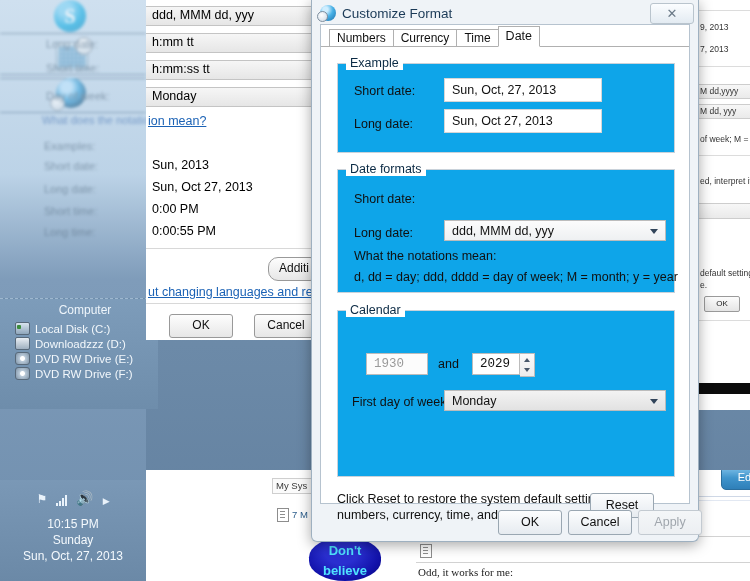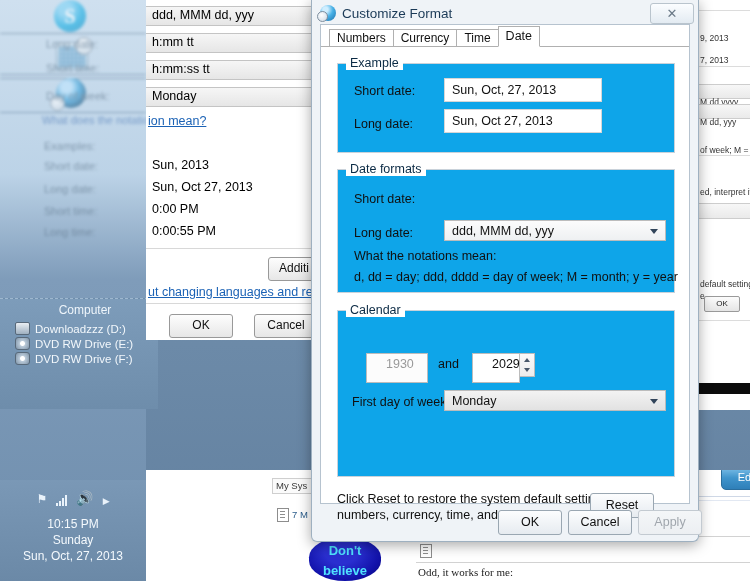--- a/index.html
+++ b/index.html
@@ -65,21 +65,21 @@
      background:linear-gradient(180deg,#f6f6f6,#e6e6e6);border-top:1px solid #c4c4c4;border-bottom:1px solid #c4c4c4;}
   .bgr-txt{position:absolute;left:6px;font-size:12.5px;white-space:nowrap;}
   .bgr-link{position:absolute;left:2px;font-size:12.5px;color:#1b62b5;text-decoration:underline;white-space:nowrap;}
   .bgr-sep{position:absolute;left:0;width:172px;height:1px;background:#d8d8d8;}
   .btn-std{position:absolute;background:linear-gradient(180deg,#fdfdfd,#e7e7e7);
      border:1px solid #999;border-radius:3px;font-size:12px;text-align:center;color:#111;}
 
   
   #bg-right{position:absolute;left:697px;top:0;width:53px;height:410px;
      background:#fff;border-left:1px solid #9aa8b5;overflow:hidden;}
-  #bg-right .r-txt{position:absolute;left:2px;font-size:8.5px;color:#333;white-space:nowrap;margin-top:11px;}
+  #bg-right .r-txt{position:absolute;left:2px;font-size:8.5px;color:#333;white-space:nowrap;}
   #bg-right .r-line{position:absolute;left:0;width:53px;height:1px;background:#dcdcdc;}
   #bg-right .r-field{position:absolute;left:0;width:53px;height:13px;
      background:linear-gradient(180deg,#f7f7f7,#eaeaea);border-top:1px solid #cdcdcd;border-bottom:1px solid #cdcdcd;}
   #bg-right .r-btn{position:absolute;background:linear-gradient(180deg,#fcfcfc,#e5e5e5);
      border:1px solid #9a9a9a;border-radius:2px;font-size:8px;text-align:center;color:#222;}
 
   
   #forum{position:absolute;left:146px;top:470px;width:604px;height:111px;background:#fff;overflow:hidden;}
   #forum .fbox{position:absolute;border:1px solid #cfcfcf;background:#fbfbfb;font-size:9.5px;color:#3a3a3a;}
   #forum .fline{position:absolute;height:1px;background:#d2d2d2;}
@@ -121,22 +121,22 @@
   .group{position:absolute;border:1px solid #c9d2da;background:#0ea5e9;}
   .group > .legend{position:absolute;top:-8px;left:8px;background:#fff;padding:0 4px;font-size:12.5px;color:#0b2a44;}
   .lbl{position:absolute;font-size:12.5px;color:#101010;white-space:nowrap;}
   .ro-field{position:absolute;height:24px;background:#fff;border:1px solid #d6d6d6;
      font-size:12.5px;color:#111;line-height:23px;padding-left:7px;box-sizing:border-box;}
   .combo{position:absolute;height:21px;background:linear-gradient(180deg,#fcfcfc,#eef0f2);
      border:1px solid #bcbcbc;font-size:12.5px;color:#111;line-height:20px;padding-left:7px;
      box-sizing:border-box;cursor:pointer;}
   .combo .arw{position:absolute;right:7px;top:8px;width:0;height:0;
      border-left:4px solid transparent;border-right:4px solid transparent;border-top:5px solid #31445a;}
-  .spin-field{position:absolute;height:30px;background:#fff;border:1px solid #bcbcbc;
-     font-size:12.5px;line-height:21px;padding-left:19px;box-sizing:border-box;color:#111;}
+  .spin-field{position:absolute;height:22px;background:#fff;border:1px solid #bcbcbc;
+     font-size:12.5px;line-height:21px;padding-left:7px;box-sizing:border-box;color:#111;font-family:Liberation Mono, monospace;}
   .spin-field.dis{color:#9a9a9a;background:#fcfcfc;}
   .spin-btns{position:absolute;width:14px;height:22px;border:1px solid #bcbcbc;border-left:none;
      background:linear-gradient(180deg,#fafafa,#ececec);cursor:pointer;}
   .spin-btns i{position:absolute;left:4px;width:0;height:0;border-left:3px solid transparent;border-right:3px solid transparent;}
   .spin-btns i.up{top:4px;border-bottom:4px solid #49586a;}
   .spin-btns i.dn{bottom:4px;border-top:4px solid #49586a;}
   .note{position:absolute;font-size:12.5px;color:#101010;line-height:15px;white-space:nowrap;}
   .dlgbtn{position:absolute;height:23px;width:62px;border:1px solid #9aa7b2;border-radius:3px;
      background:linear-gradient(180deg,#fcfdfe,#e6ebf0);font-size:12.5px;text-align:center;line-height:22px;
      color:#111;cursor:pointer;}
@@ -164,20 +164,24 @@
   <div class="blur-txt" style="left:44px;top:140px">Examples:</div>
   <div class="blur-txt" style="left:44px;top:160px">Short date:</div>
   <div class="blur-txt" style="left:44px;top:183px">Long date:</div>
   <div class="blur-txt" style="left:44px;top:205px">Short time:</div>
   <div class="blur-txt" style="left:44px;top:226px">Long time:</div>
 </div>
 
 <div id="gadget-computer">
   <div class="g-title">Computer</div>
   <div class="g-row">
+    <span class="drive-ico disk"></span>
+    <span>Local Disk (C:)</span>
+  </div>
+  <div class="g-row">
     <span class="drive-ico"></span>
     <span>Downloadzzz (D:)</span>
   </div>
   <div class="g-row">
     <span class="drive-ico dvd"></span>
     <span>DVD RW Drive (E:)</span>
   </div>
   <div class="g-row">
     <span class="drive-ico dvd"></span>
     <span>DVD RW Drive (F:)</span>
@@ -211,21 +215,21 @@
   <div class="bgr-txt" style="top:8px">ddd, MMM dd, yyy</div>
   <div class="bgr-txt" style="top:35px">h:mm tt</div>
   <div class="bgr-txt" style="top:62px">h:mm:ss tt</div>
   <div class="bgr-txt" style="top:89px">Monday</div>
   <div class="bgr-link" style="top:114px">ion mean?</div>
   <div class="bgr-txt" style="top:158px">Sun, 2013</div>
   <div class="bgr-txt" style="top:180px">Sun, Oct 27, 2013</div>
   <div class="bgr-txt" style="top:202px">0:00 PM</div>
   <div class="bgr-txt" style="top:224px">0:00:55 PM</div>
   <div class="bgr-sep" style="top:248px"></div>
-  <div class="btn-std" style="left:122px;top:257px;width:50px;height:22px;line-height:21px;">Additi</div>
+  <div class="btn-std" style="left:122px;top:257px;width:50px;height:22px;line-height:21px;border-radius:10px;">Additi</div>
   <div class="bgr-link" style="top:285px">ut changing languages and regio</div>
   <div class="bgr-sep" style="top:303px"></div>
   <div class="btn-std" style="left:23px;top:314px;width:62px;height:22px;line-height:21px;">OK</div>
   <div class="btn-std" style="left:108px;top:314px;width:62px;height:22px;line-height:21px;">Cancel</div>
 </div>
 
 <div id="bg-right">
   <div class="r-line" style="top:10px"></div>
   <div class="r-txt" style="top:22px">9, 2013</div>
   <div class="r-txt" style="top:44px">7, 2013</div>

